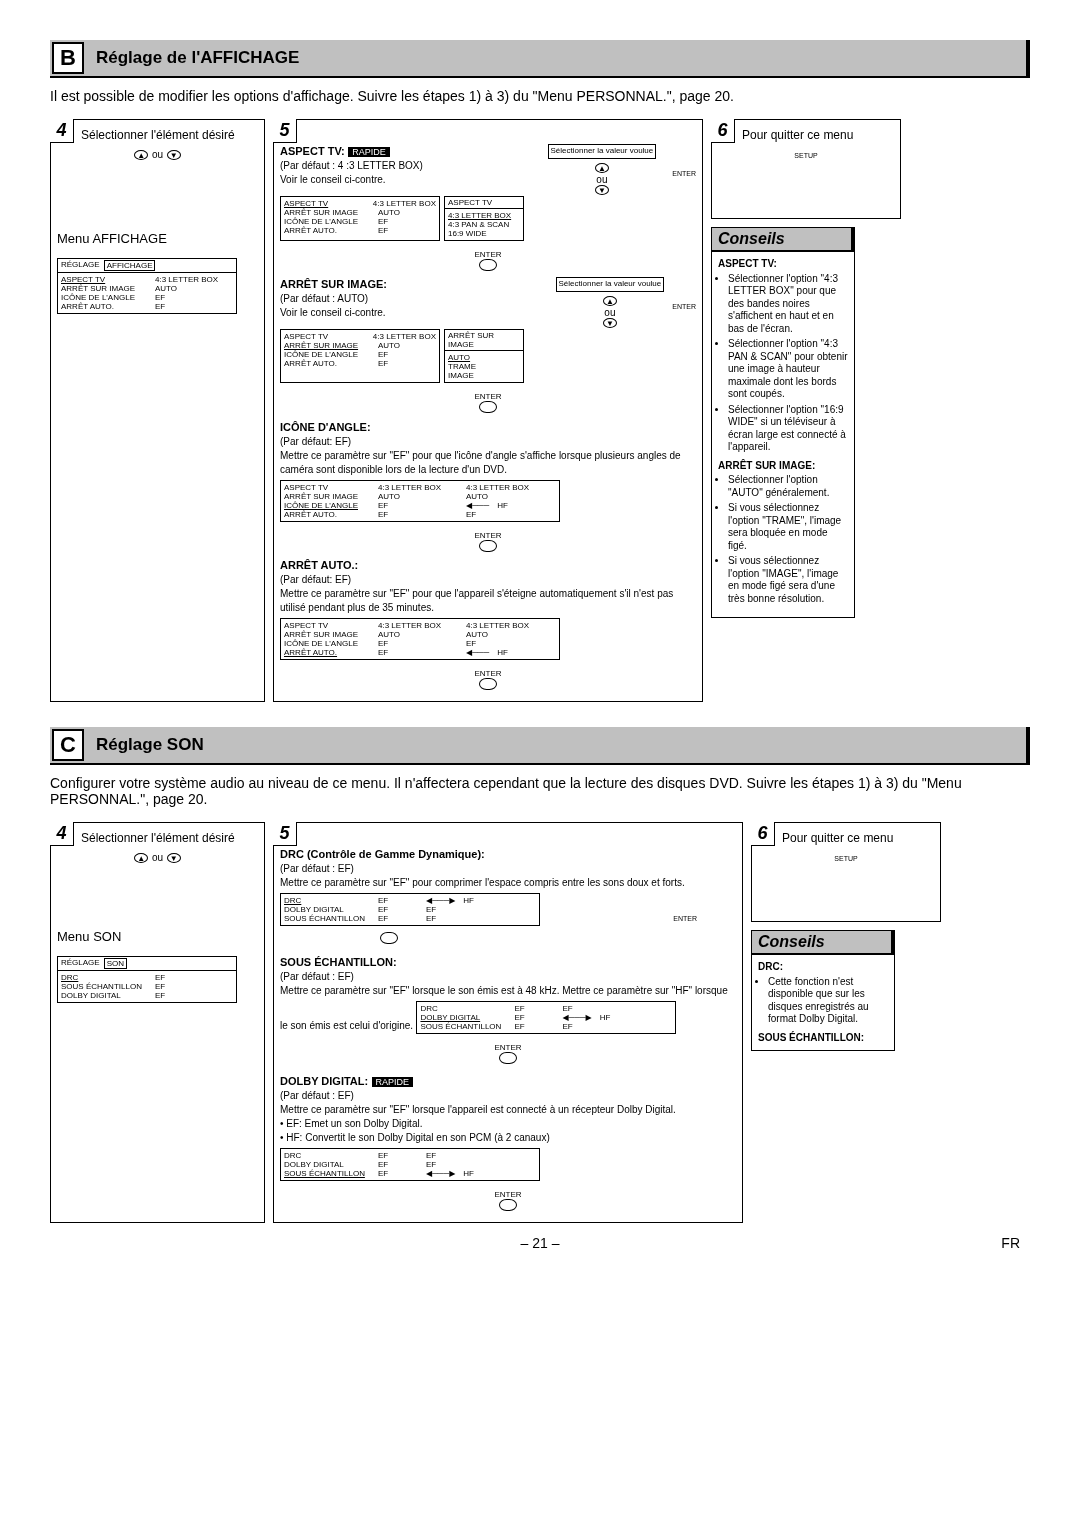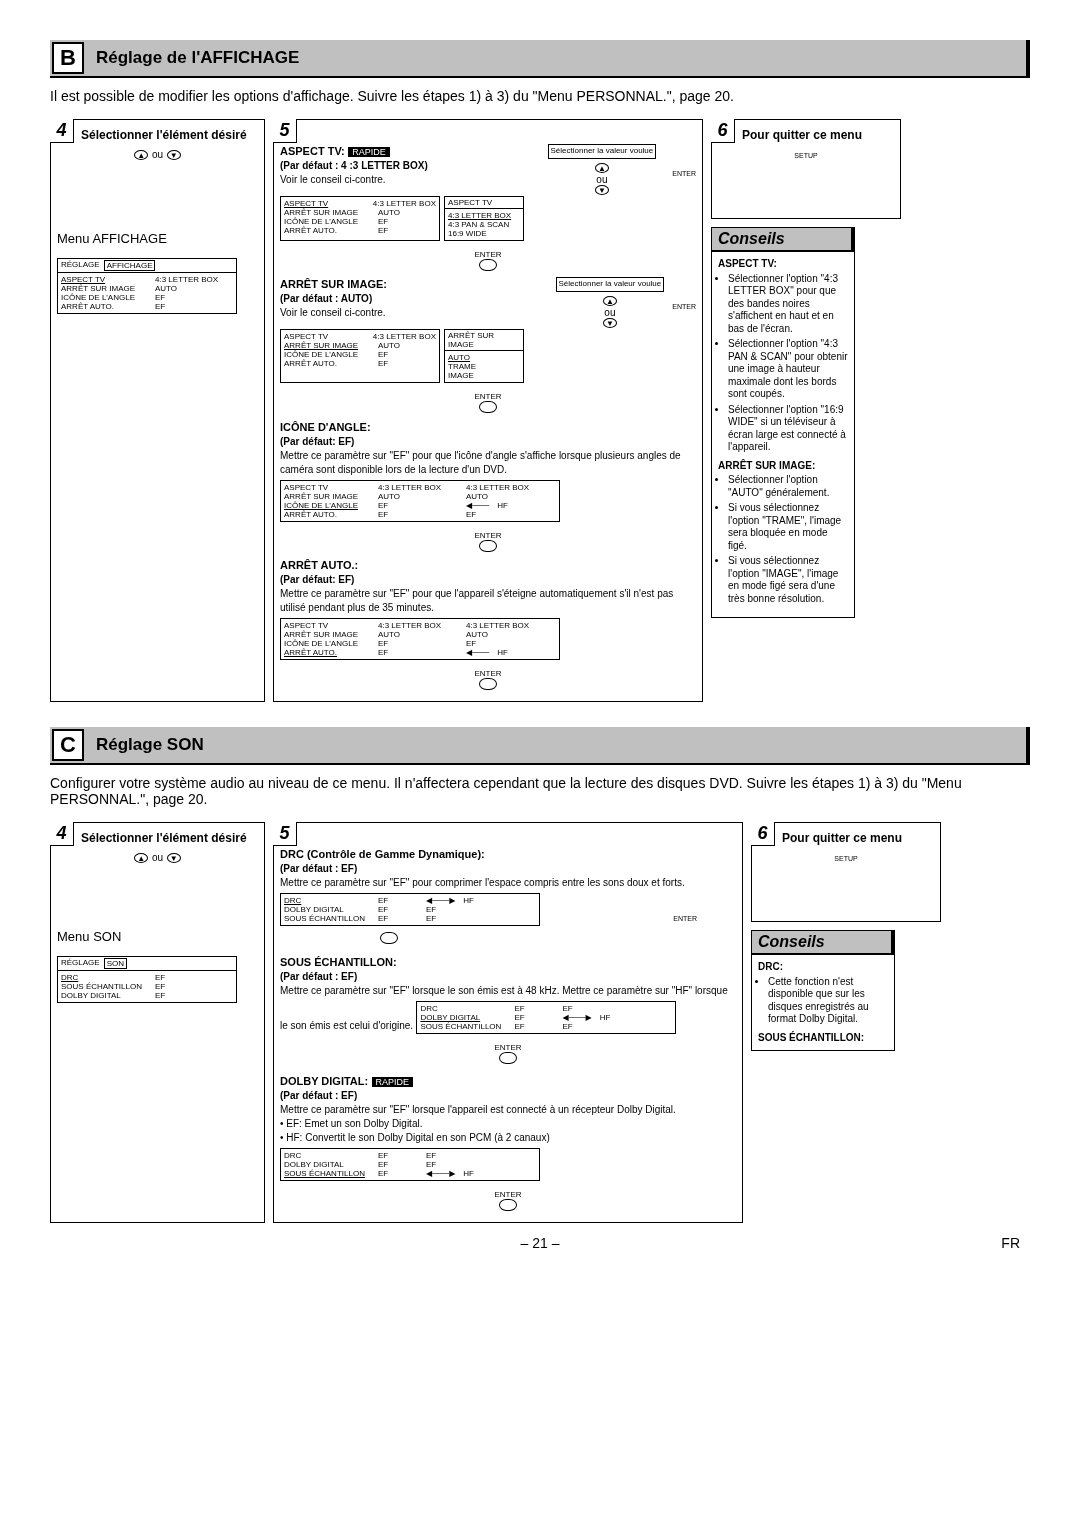--- a/index.html
+++ b/index.html
@@ -64,21 +64,20 @@
     font-weight: bold;
     font-size: 18px;
     display: flex;
     align-items: center;
     justify-content: center;
   }
   .step-header-text {
     margin-left: 24px;
     padding-top: 2px;
     font-size: 12px;
-    font-weight: bold;
   }
   .mini-menu {
     border: 1px solid #000;
     font-size: 8px;
     margin: 6px 0;
     display: inline-block;
   }
   .mini-menu-header {
     border-bottom: 1px solid #000;
     padding: 1px 3px;
@@ -114,21 +113,21 @@
     border-radius: 50%/60%;
     width: 18px;
     height: 12px;
     position: relative;
   }
   .bold-label {
     font-weight: bold;
     font-size: 11px;
   }
   .sub-label {
-    font-weight: bold;
+    font-weight: normal;
     font-size: 10px;
   }
   .desc {
     font-size: 10px;
     line-height: 1.2;
   }
   .rapide {
     background: #000;
     color: #fff;
     font-size: 9px;

